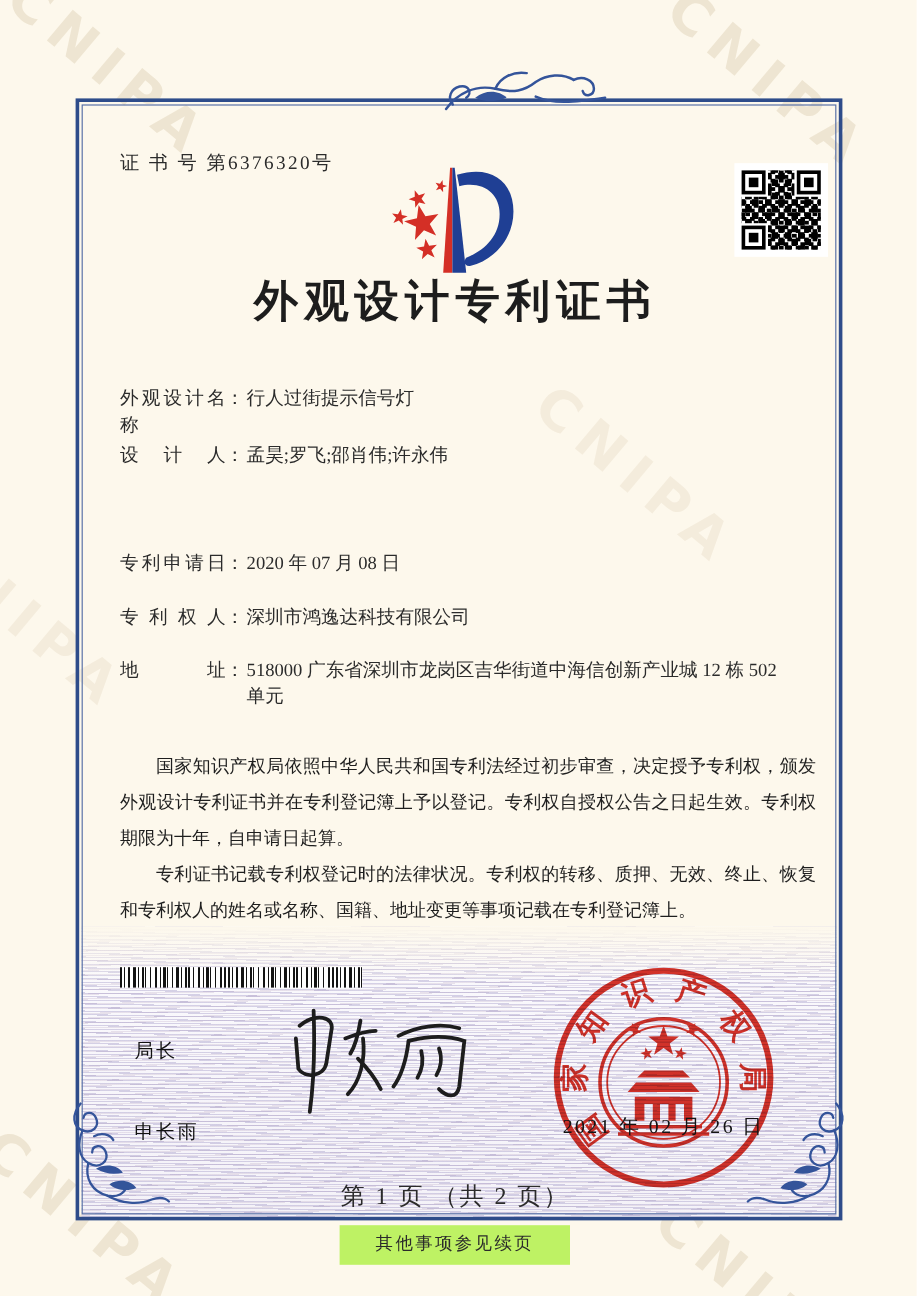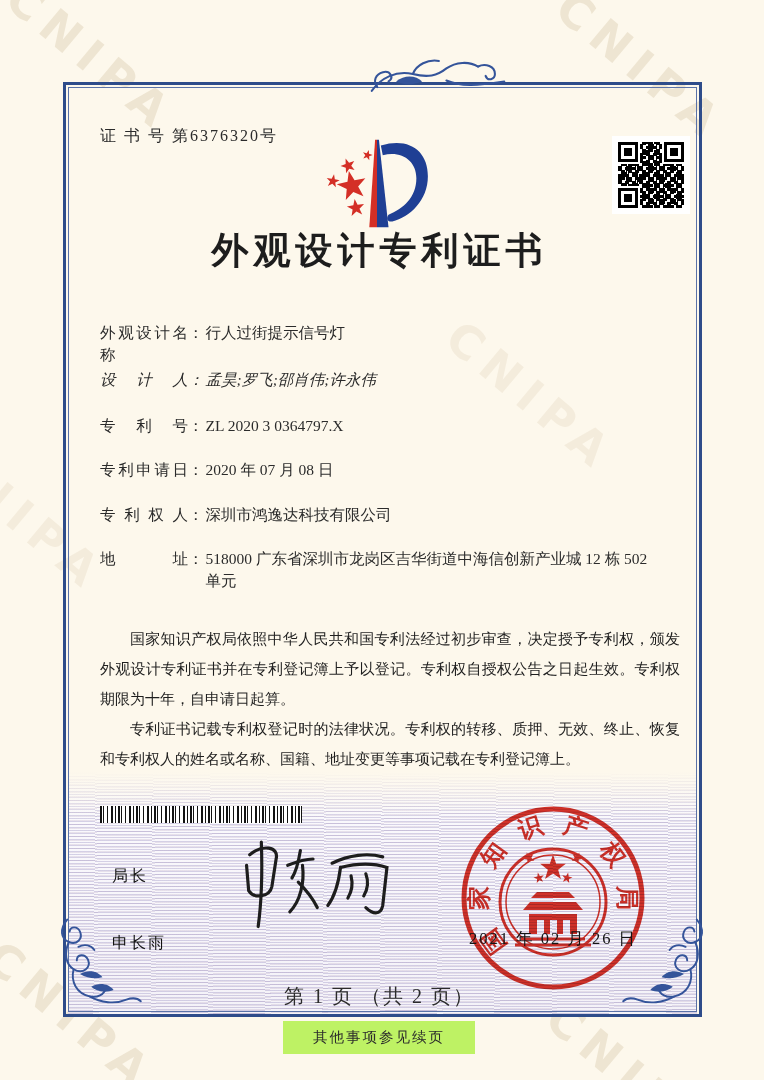--- a/index.html
+++ b/index.html
@@ -165,25 +165,22 @@
       <div class="finder tr"></div>
       <div class="finder bl"></div>
     </div>
   </div>
 
   <h1 class="title">外观设计专利证书</h1>
 
   <div class="field" style="top:322px;">
     <span class="flabel">外观设计名称</span><span class="colon">：</span><span class="fvalue">行人过街提示信号灯</span>
   </div>
-  <div class="field" style="top:369px;font-style:italic;">
+  <div class="field" style="top:369px;">
     <span class="flabel">设计人</span><span class="colon">：</span><span class="fvalue">孟昊;罗飞;邵肖伟;许永伟</span>
-  </div>
-  <div class="field" style="top:415px;">
-    <span class="flabel">专利号</span><span class="colon">：</span><span class="fvalue">ZL 2020 3 0364797.X</span>
   </div>
   <div class="field" style="top:459px;">
     <span class="flabel">专利申请日</span><span class="colon">：</span><span class="fvalue">2020 年 07 月 08 日</span>
   </div>
   <div class="field" style="top:504px;">
     <span class="flabel">专利权人</span><span class="colon">：</span><span class="fvalue">深圳市鸿逸达科技有限公司</span>
   </div>
   <div class="field" style="top:548px;">
     <span class="flabel">地址</span><span class="colon">：</span><span class="fvalue">518000 广东省深圳市龙岗区吉华街道中海信创新产业城 12 栋 502 单元</span>
   </div>

